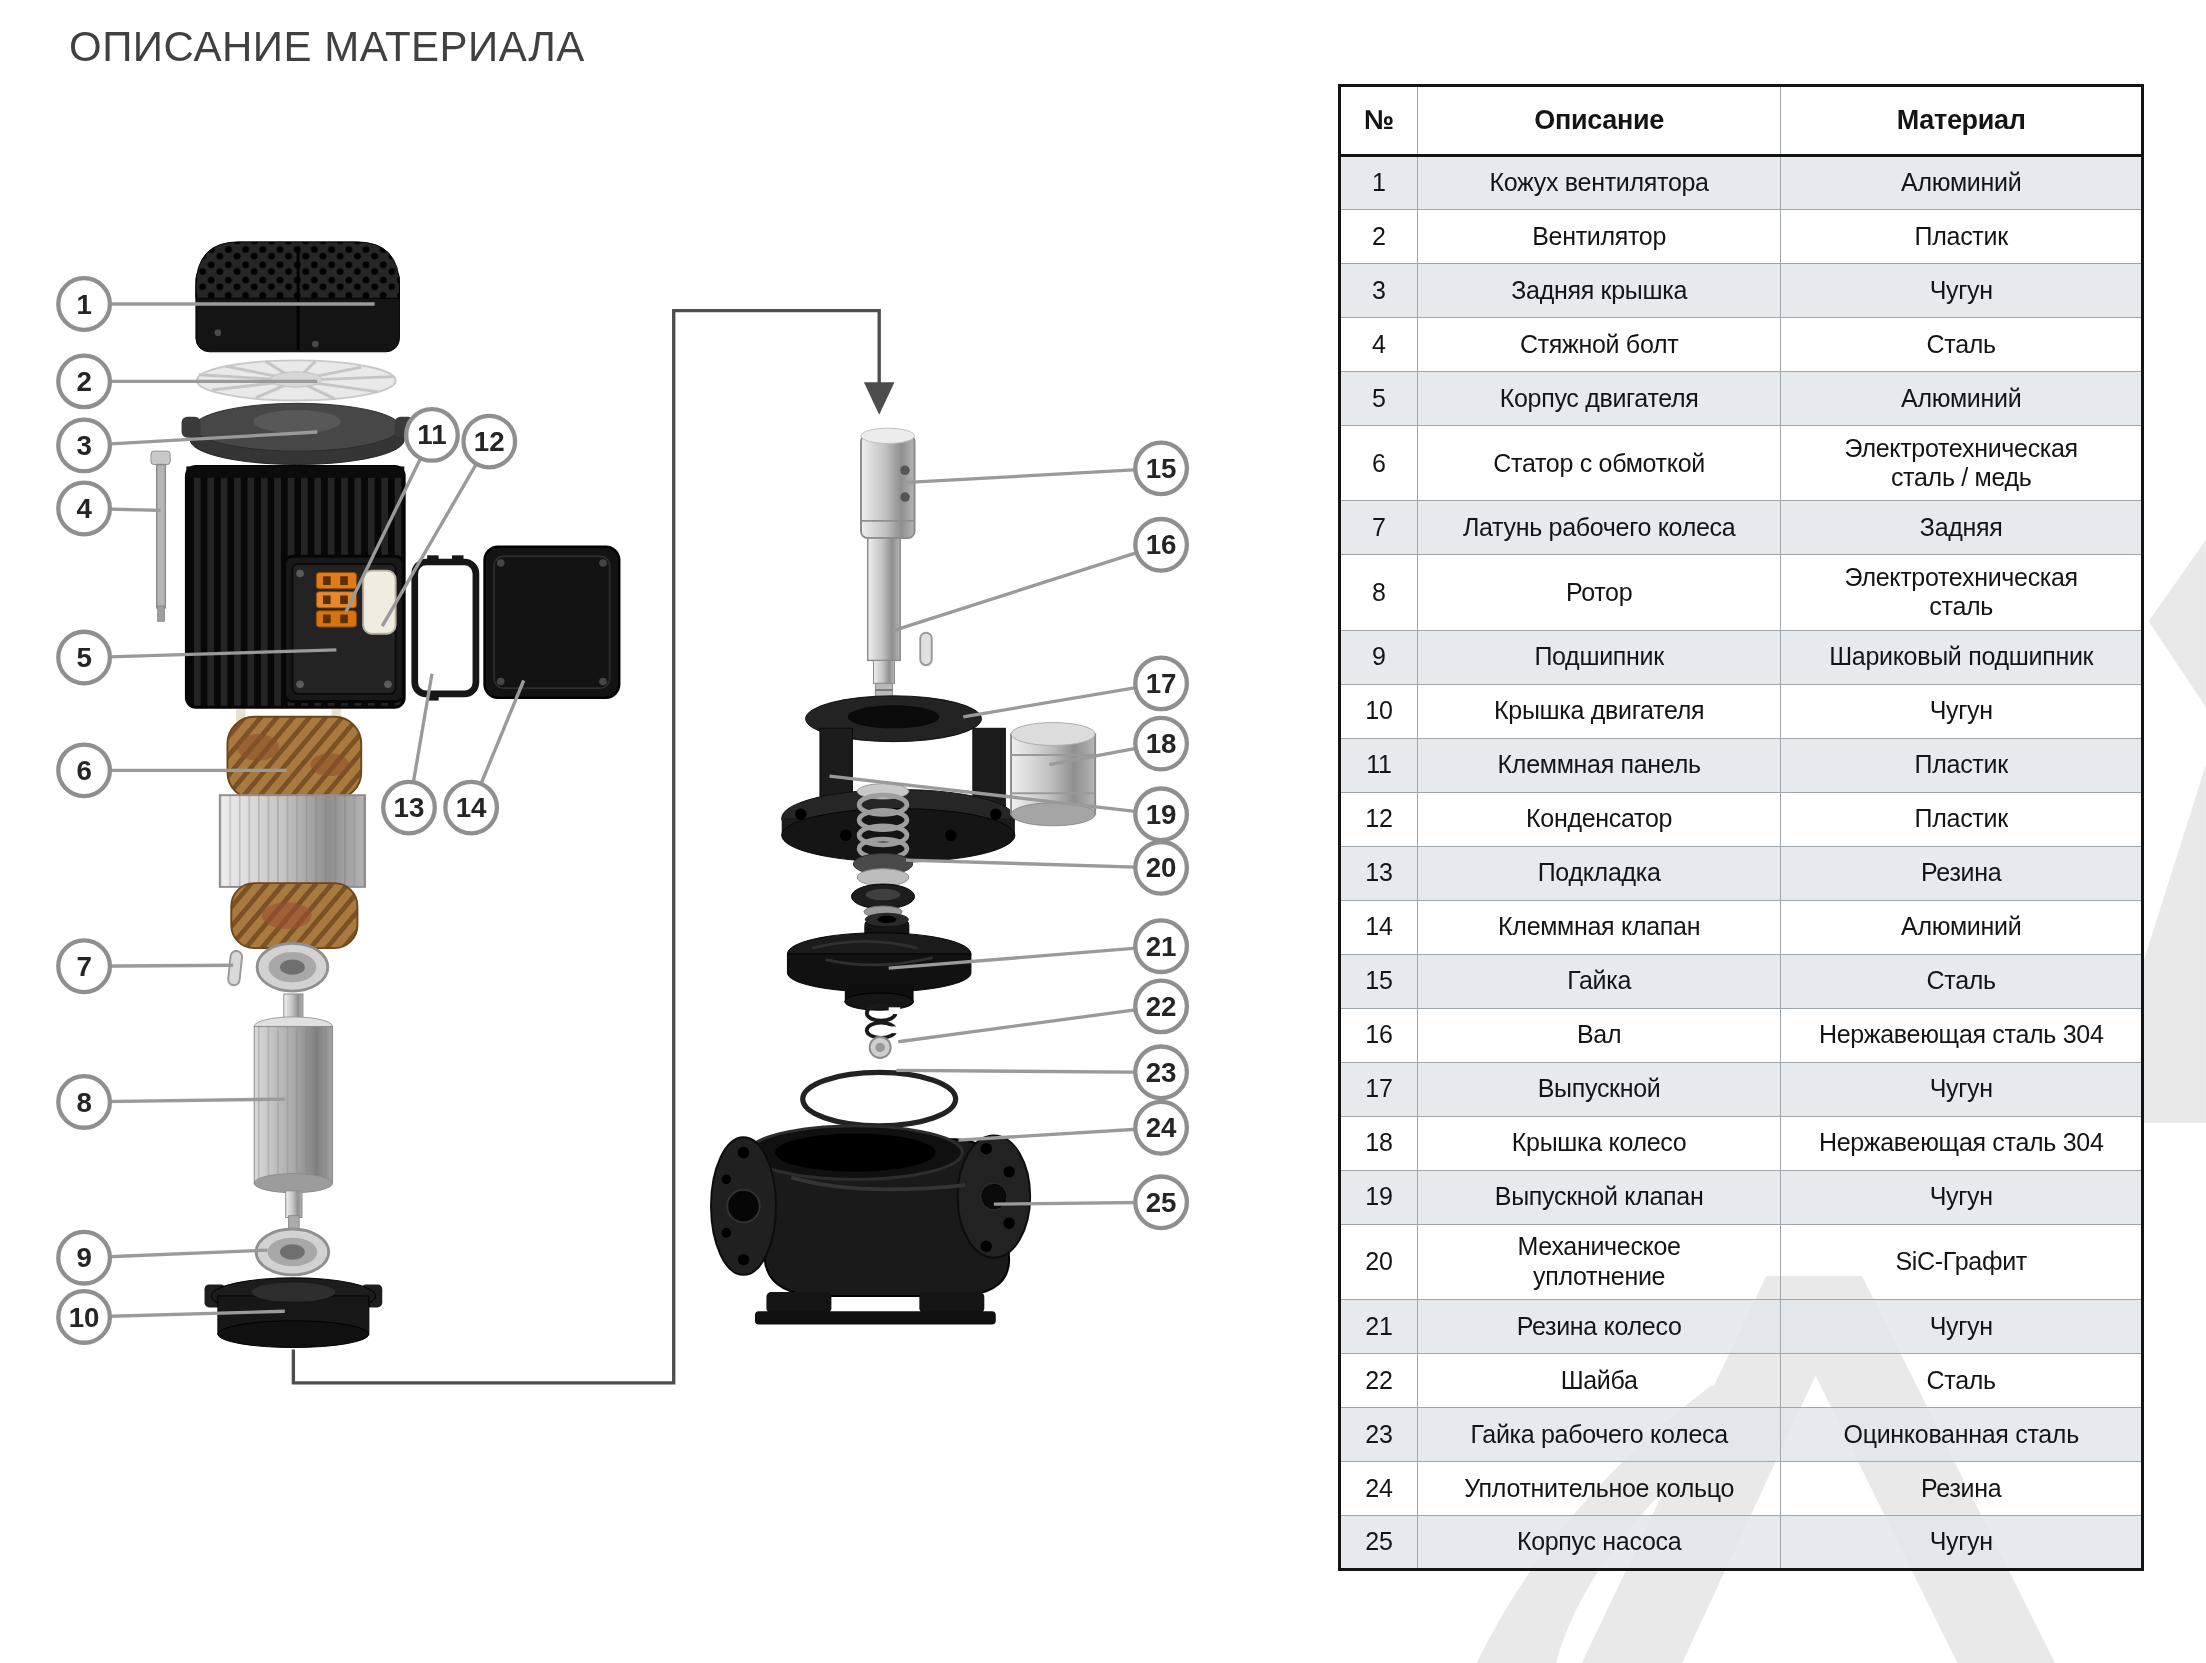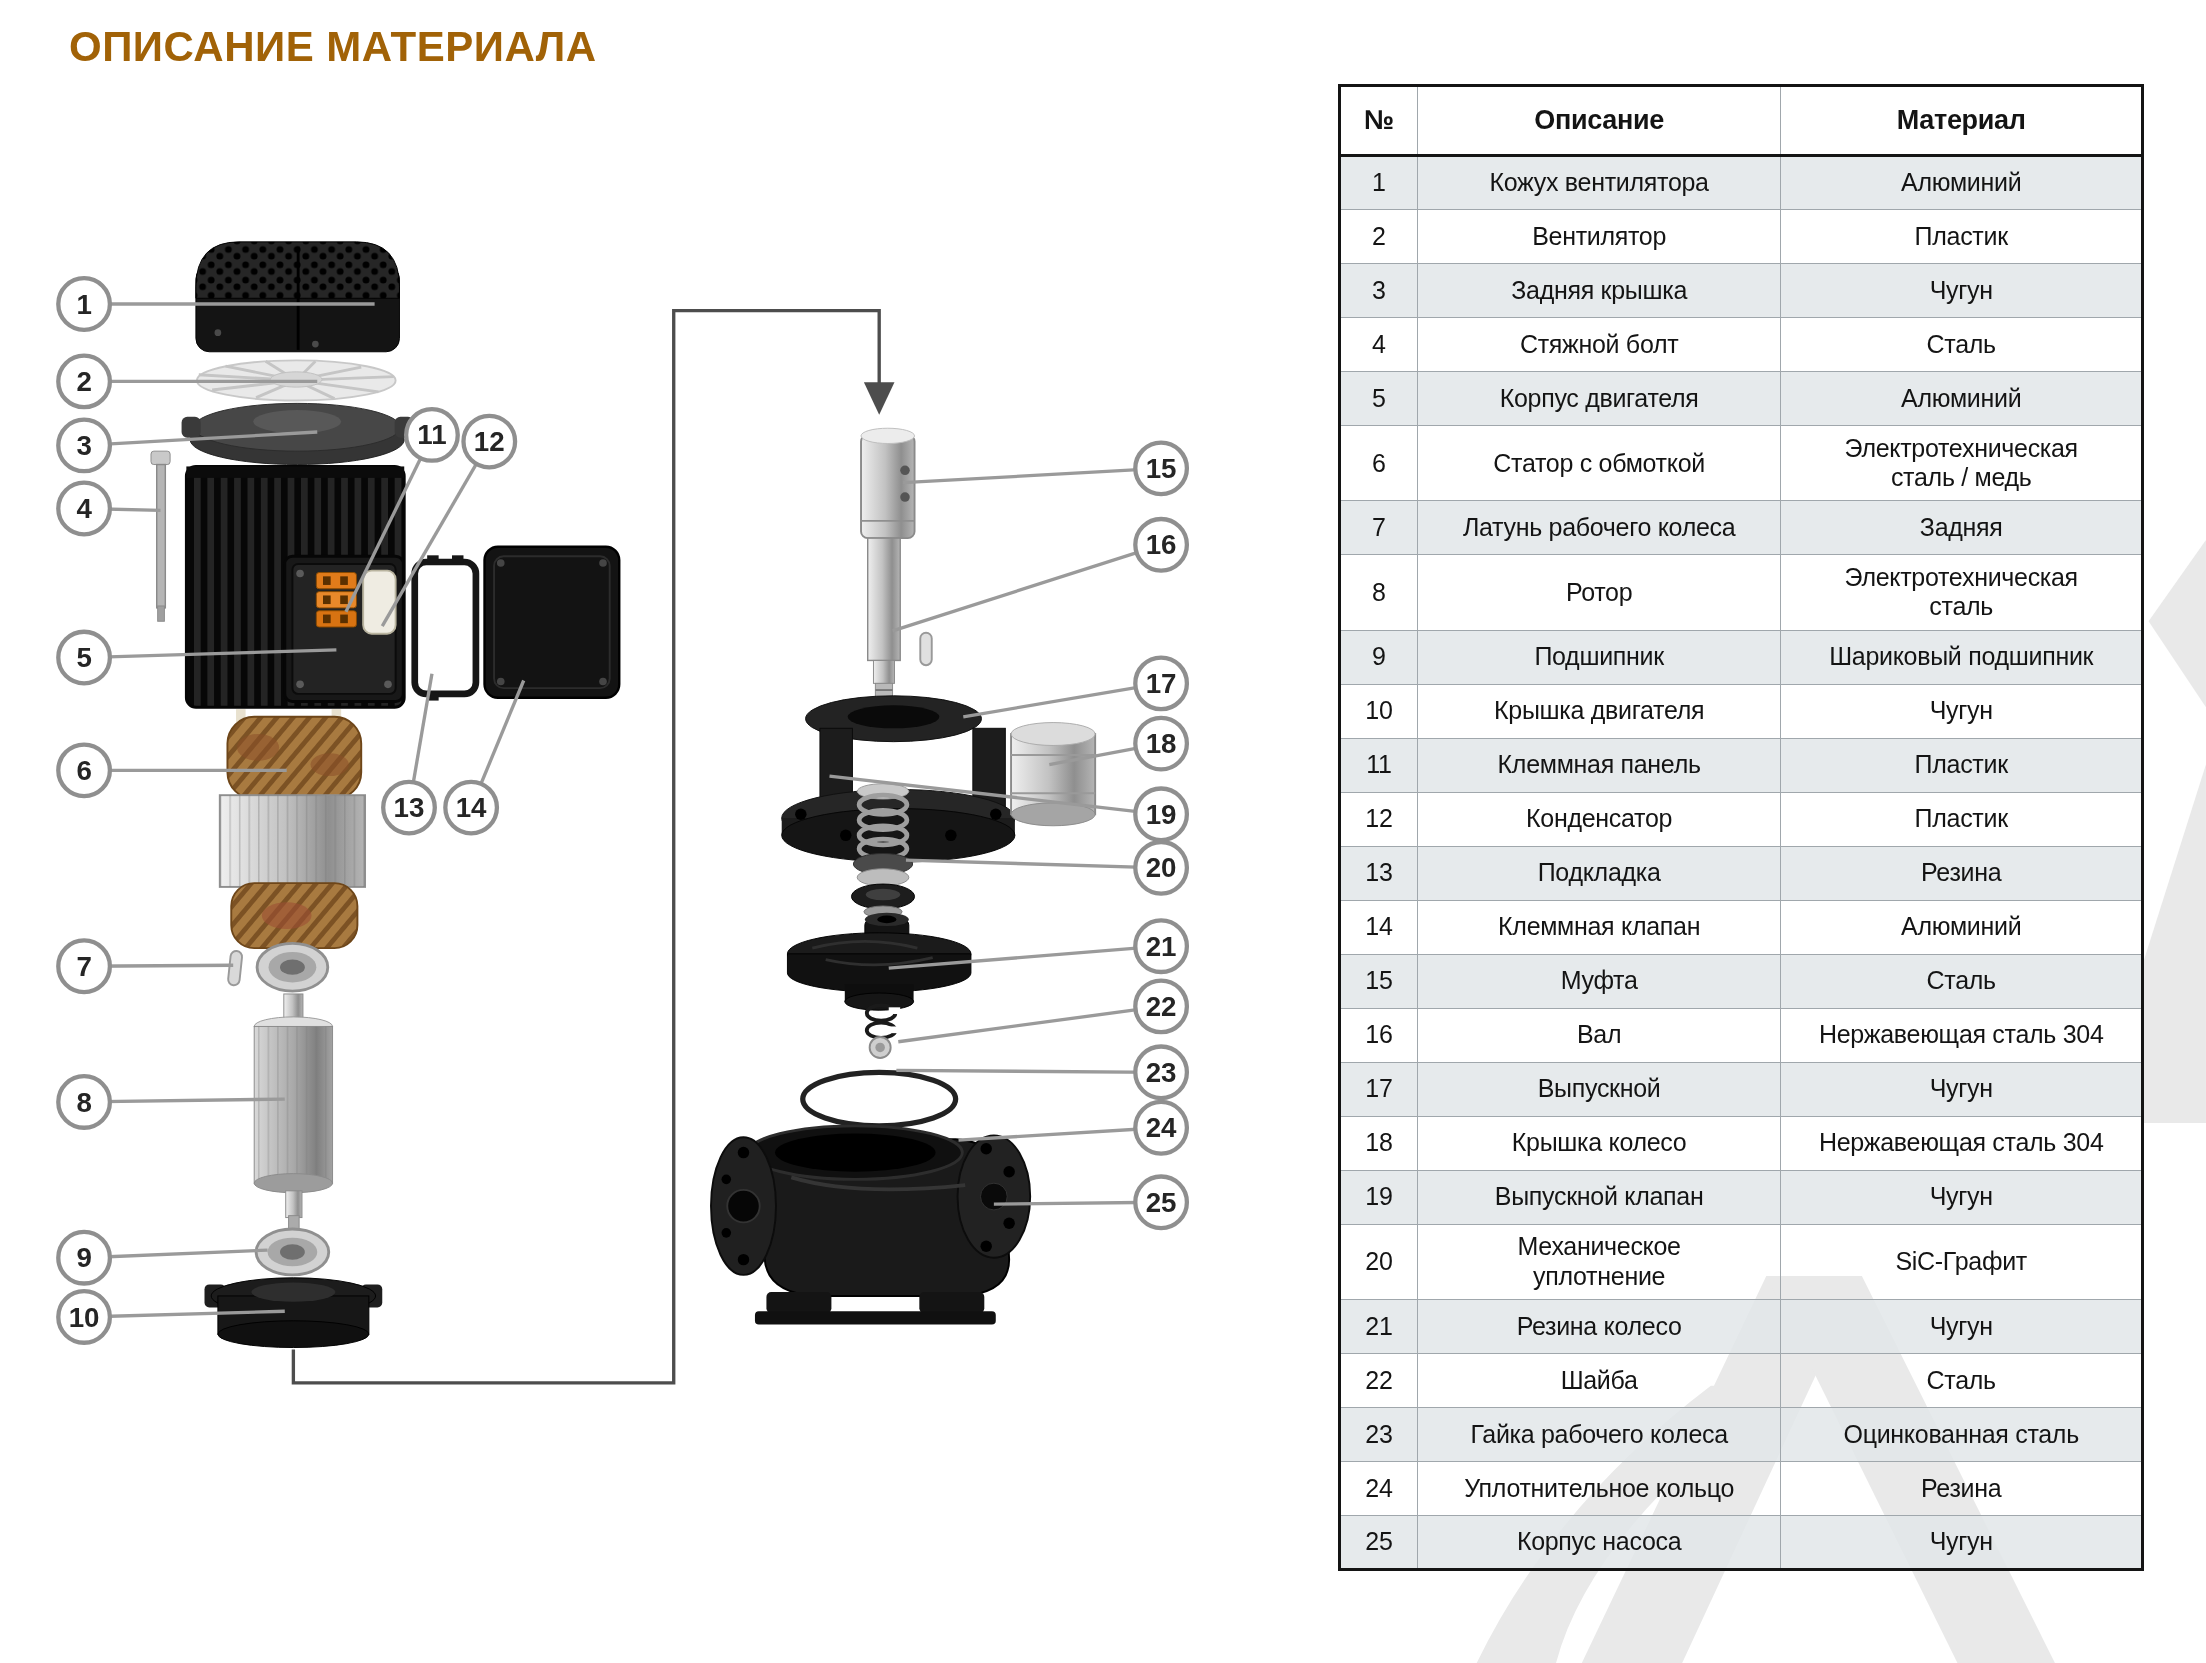--- a/index.html
+++ b/index.html
@@ -5,21 +5,21 @@
   html,body{margin:0;padding:0;background:#ffffff;}
   .page{
     position:relative;
     width:2206px;height:1663px;
     background:#ffffff;
     overflow:hidden;
     font-family:"Liberation Sans", sans-serif;
   }
   .page-title{
     position:absolute;left:69px;top:23px;
-    font-size:42px;font-weight:bold;color:#a16207;
+    font-size:42px;font-weight:normal;color:#404040;
     letter-spacing:0.5px;margin:0;z-index:3;
   }
   .watermark{position:absolute;left:0;top:0;z-index:0;}
   .diagram-svg{position:absolute;left:0;top:0;z-index:1;}
   .mat-table{
     position:absolute;left:1338px;top:84px;z-index:2;
     width:806px;border-collapse:collapse;table-layout:fixed;
     font-size:25px;color:#141414;letter-spacing:-0.3px;
   }
   .mat-table td,.mat-table th{
@@ -543,21 +543,21 @@
       <td>Подкладка</td>
       <td>Резина</td>
     </tr>
         <tr>
       <td>14</td>
       <td>Клеммная клапан</td>
       <td>Алюминий</td>
     </tr>
         <tr class="shade">
       <td>15</td>
-      <td>Муфта</td>
+      <td>Гайка</td>
       <td>Сталь</td>
     </tr>
         <tr>
       <td>16</td>
       <td>Вал</td>
       <td>Нержавеющая сталь 304</td>
     </tr>
         <tr class="shade">
       <td>17</td>
       <td>Выпускной</td>

